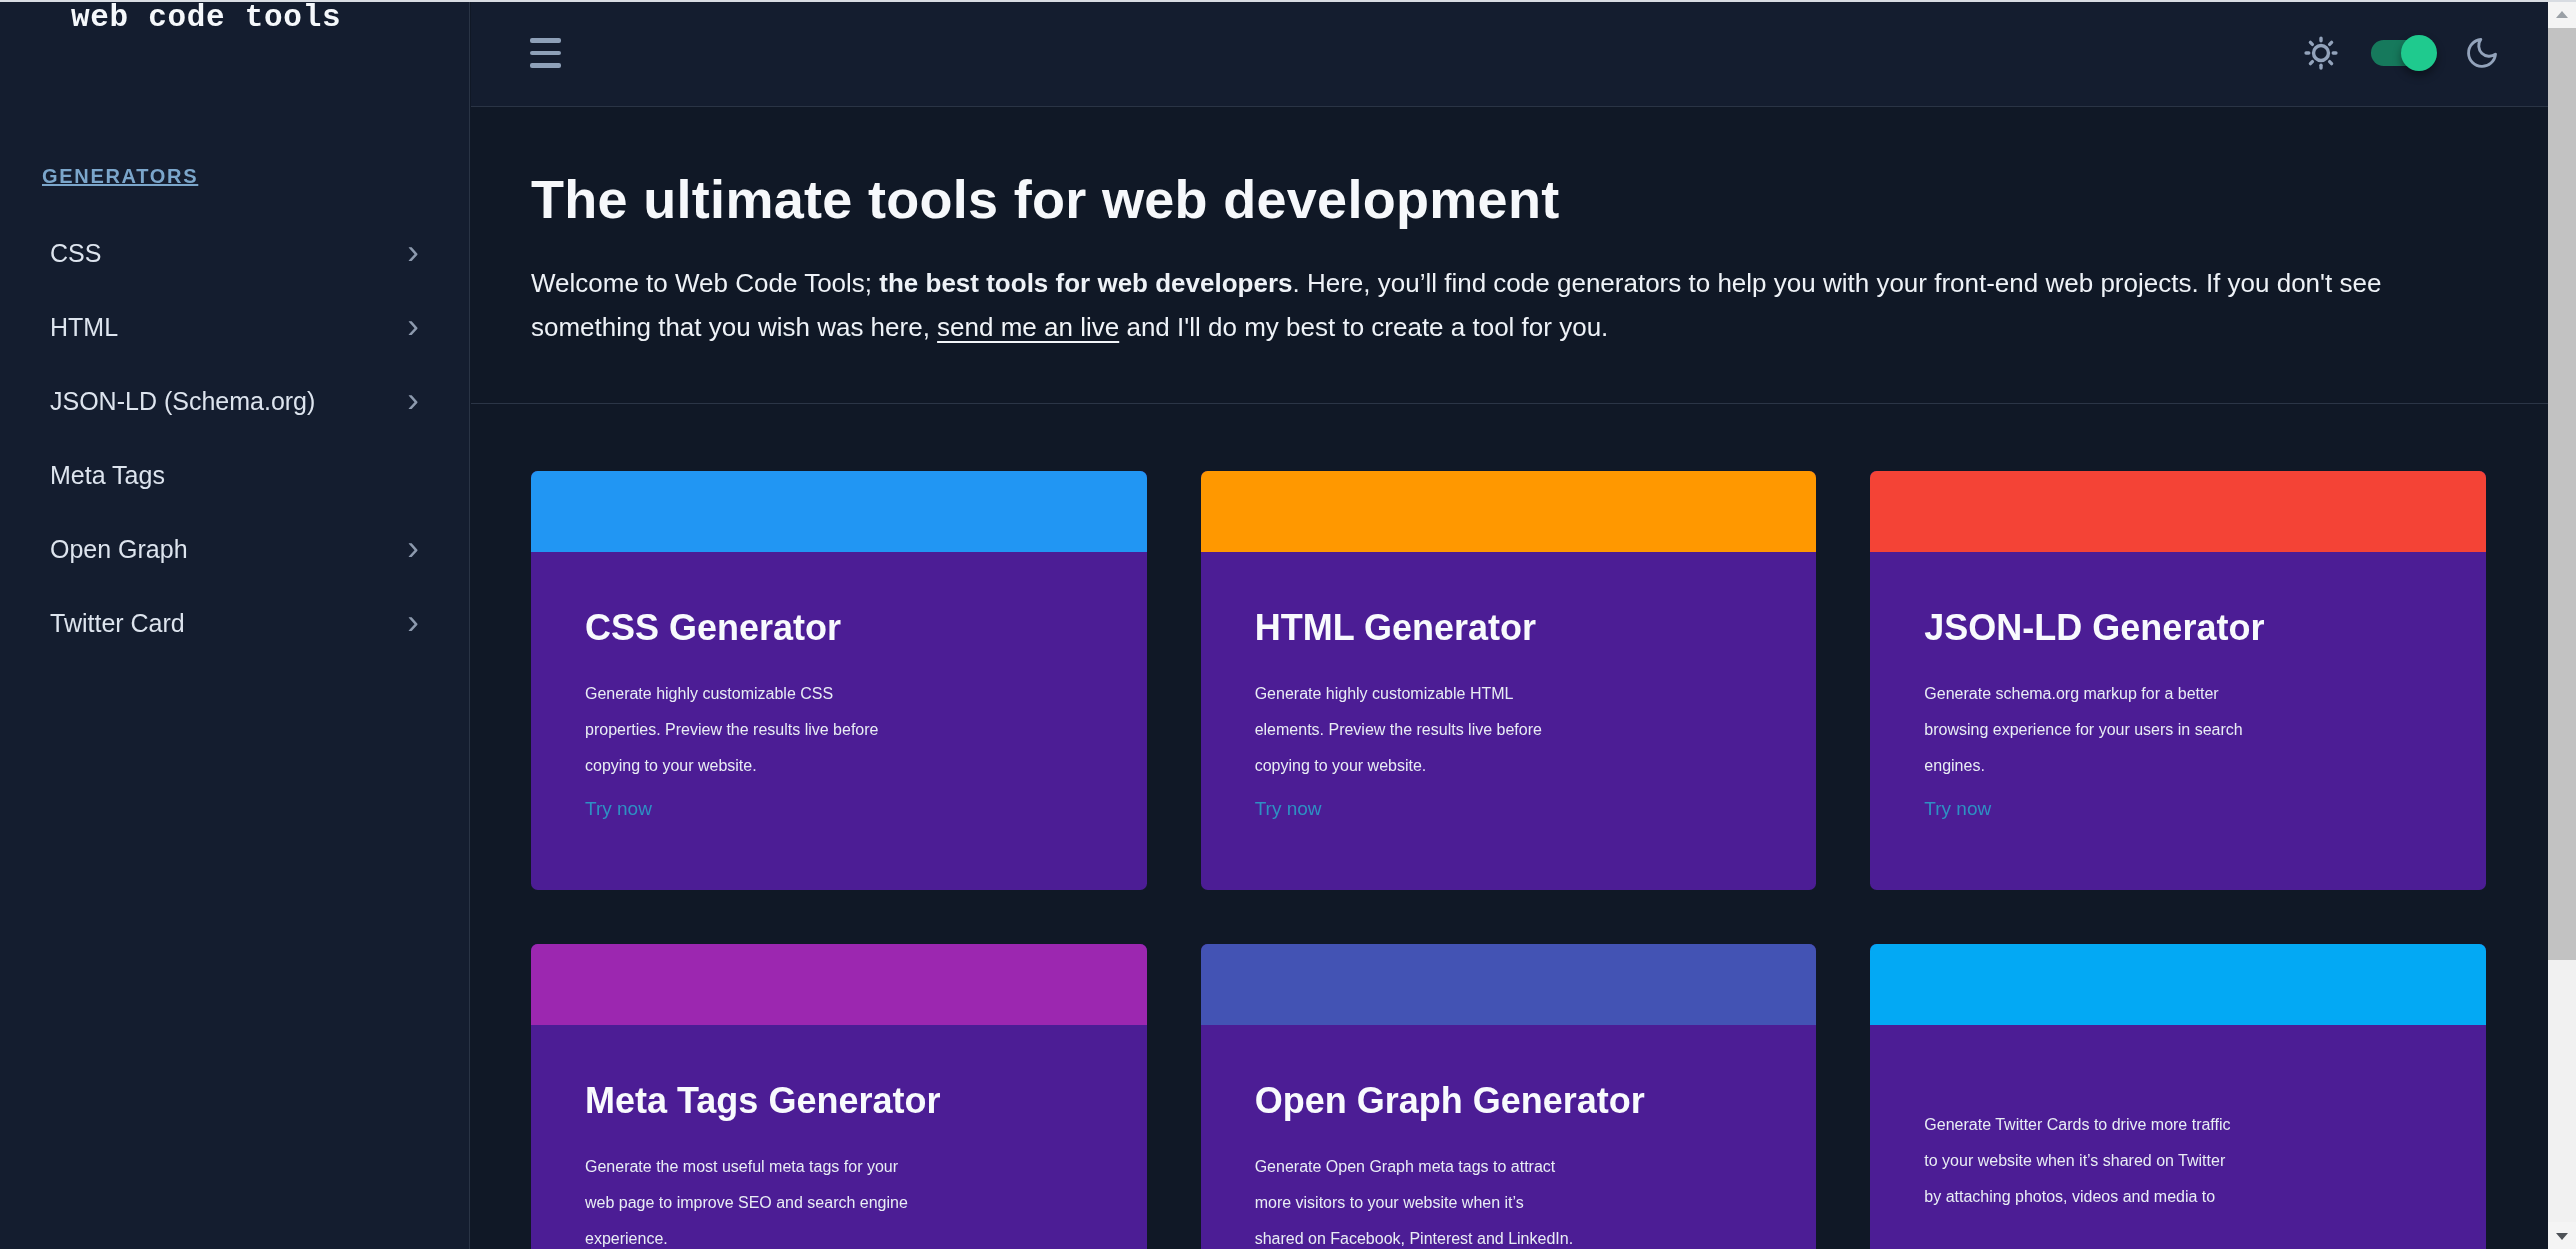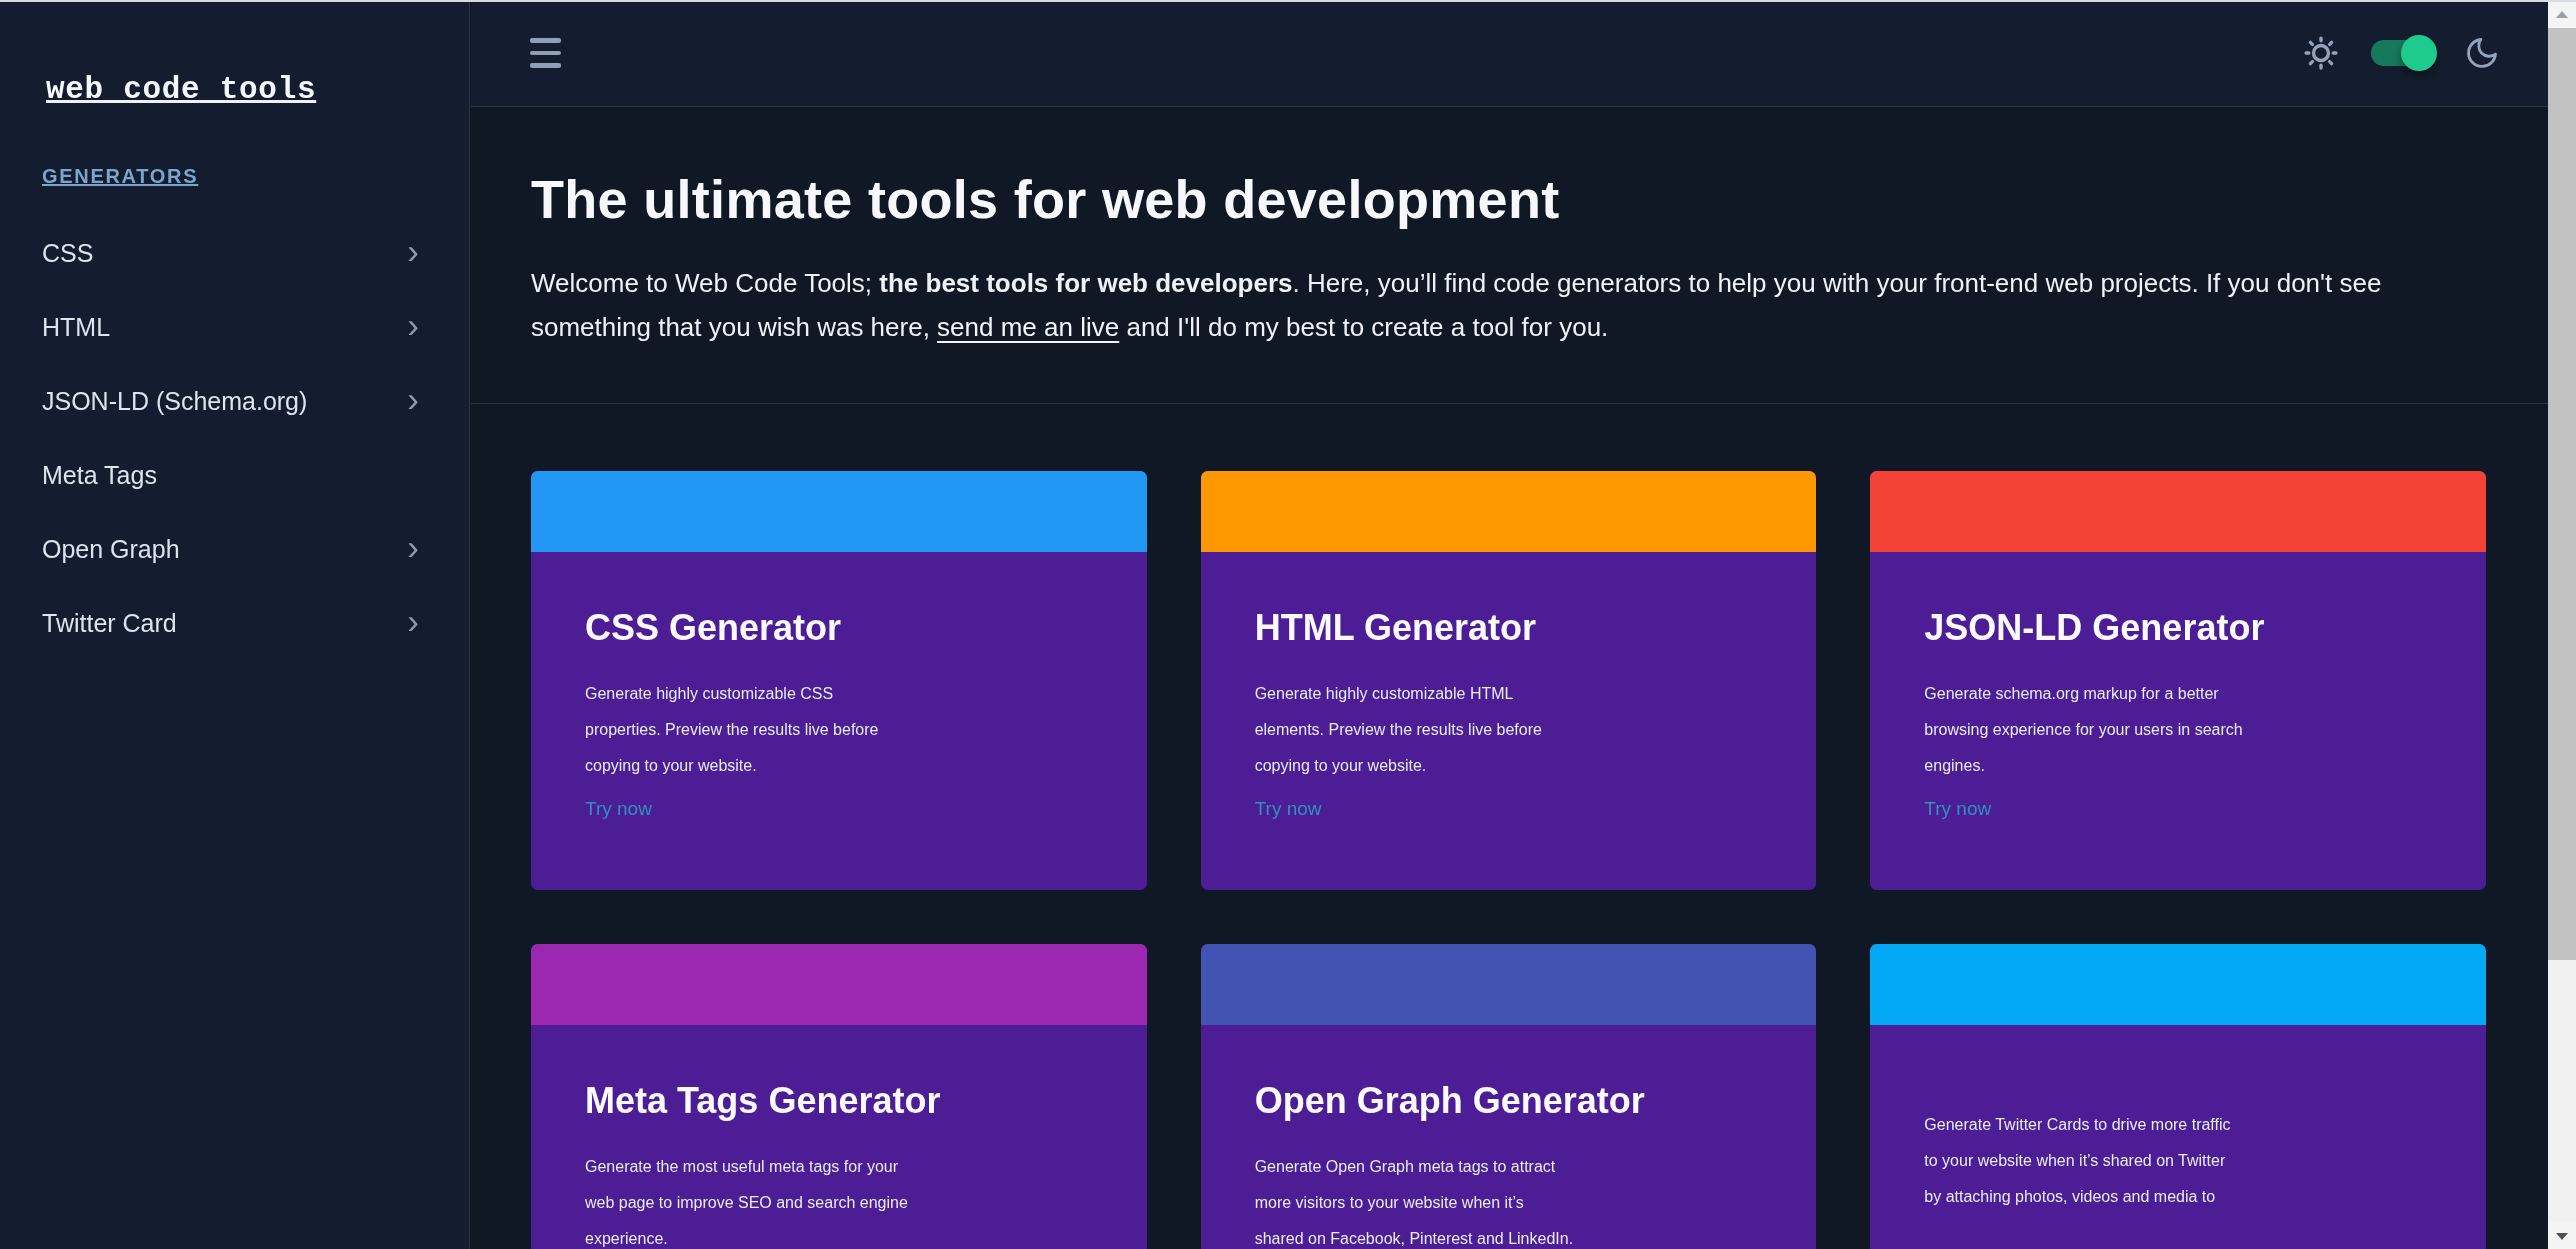--- a/index.html
+++ b/index.html
@@ -11,31 +11,31 @@
     color:#eef2f7;
   }
   
   .top-strip { position:absolute; top:0; left:0; right:0; height:2px; background:#d8dce2; z-index:60; }
 
   
   .sidebar {
     position:absolute; left:0; top:0; bottom:0; width:470px;
     background:#141d2f; border-right:1.3px solid #2a3445; z-index:10;
   }
-  .logo-row { height:107px; display:flex; align-items:flex-end; padding-left:46px;text-decoration:underline; }
+  .logo-row { height:107px; display:flex; align-items:flex-start; padding-left:71px; }
   .logo {
     font-family:"Liberation Mono", "DejaVu Sans Mono", monospace;
     font-weight:700; font-size:31px; color:#f5f8fb; letter-spacing:0.7px;
     cursor:pointer; white-space:nowrap;
   }
   .nav-label {
     margin:58px 0 0 42px; font-size:20px; font-weight:700;
     letter-spacing:1.7px; color:#7ba6cb;text-decoration:underline;
   }
-  .nav { margin-top:28px; list-style:none; }
+  .nav { margin-top:28px; list-style:none;padding-left:8px; }
   .nav-item {
     height:74px; display:flex; align-items:center; justify-content:space-between;
     padding:0 50px 0 42px; cursor:pointer;
   }
   .nav-item .label { font-size:25px; color:#dde4ee; }
   .chev { font-size:35px; color:#8d9aae; line-height:1; font-weight:400; transform:translateY(-2.7px); }
 
   
   .topbar {
     position:absolute; left:471px; top:0; right:28px; height:107px;

